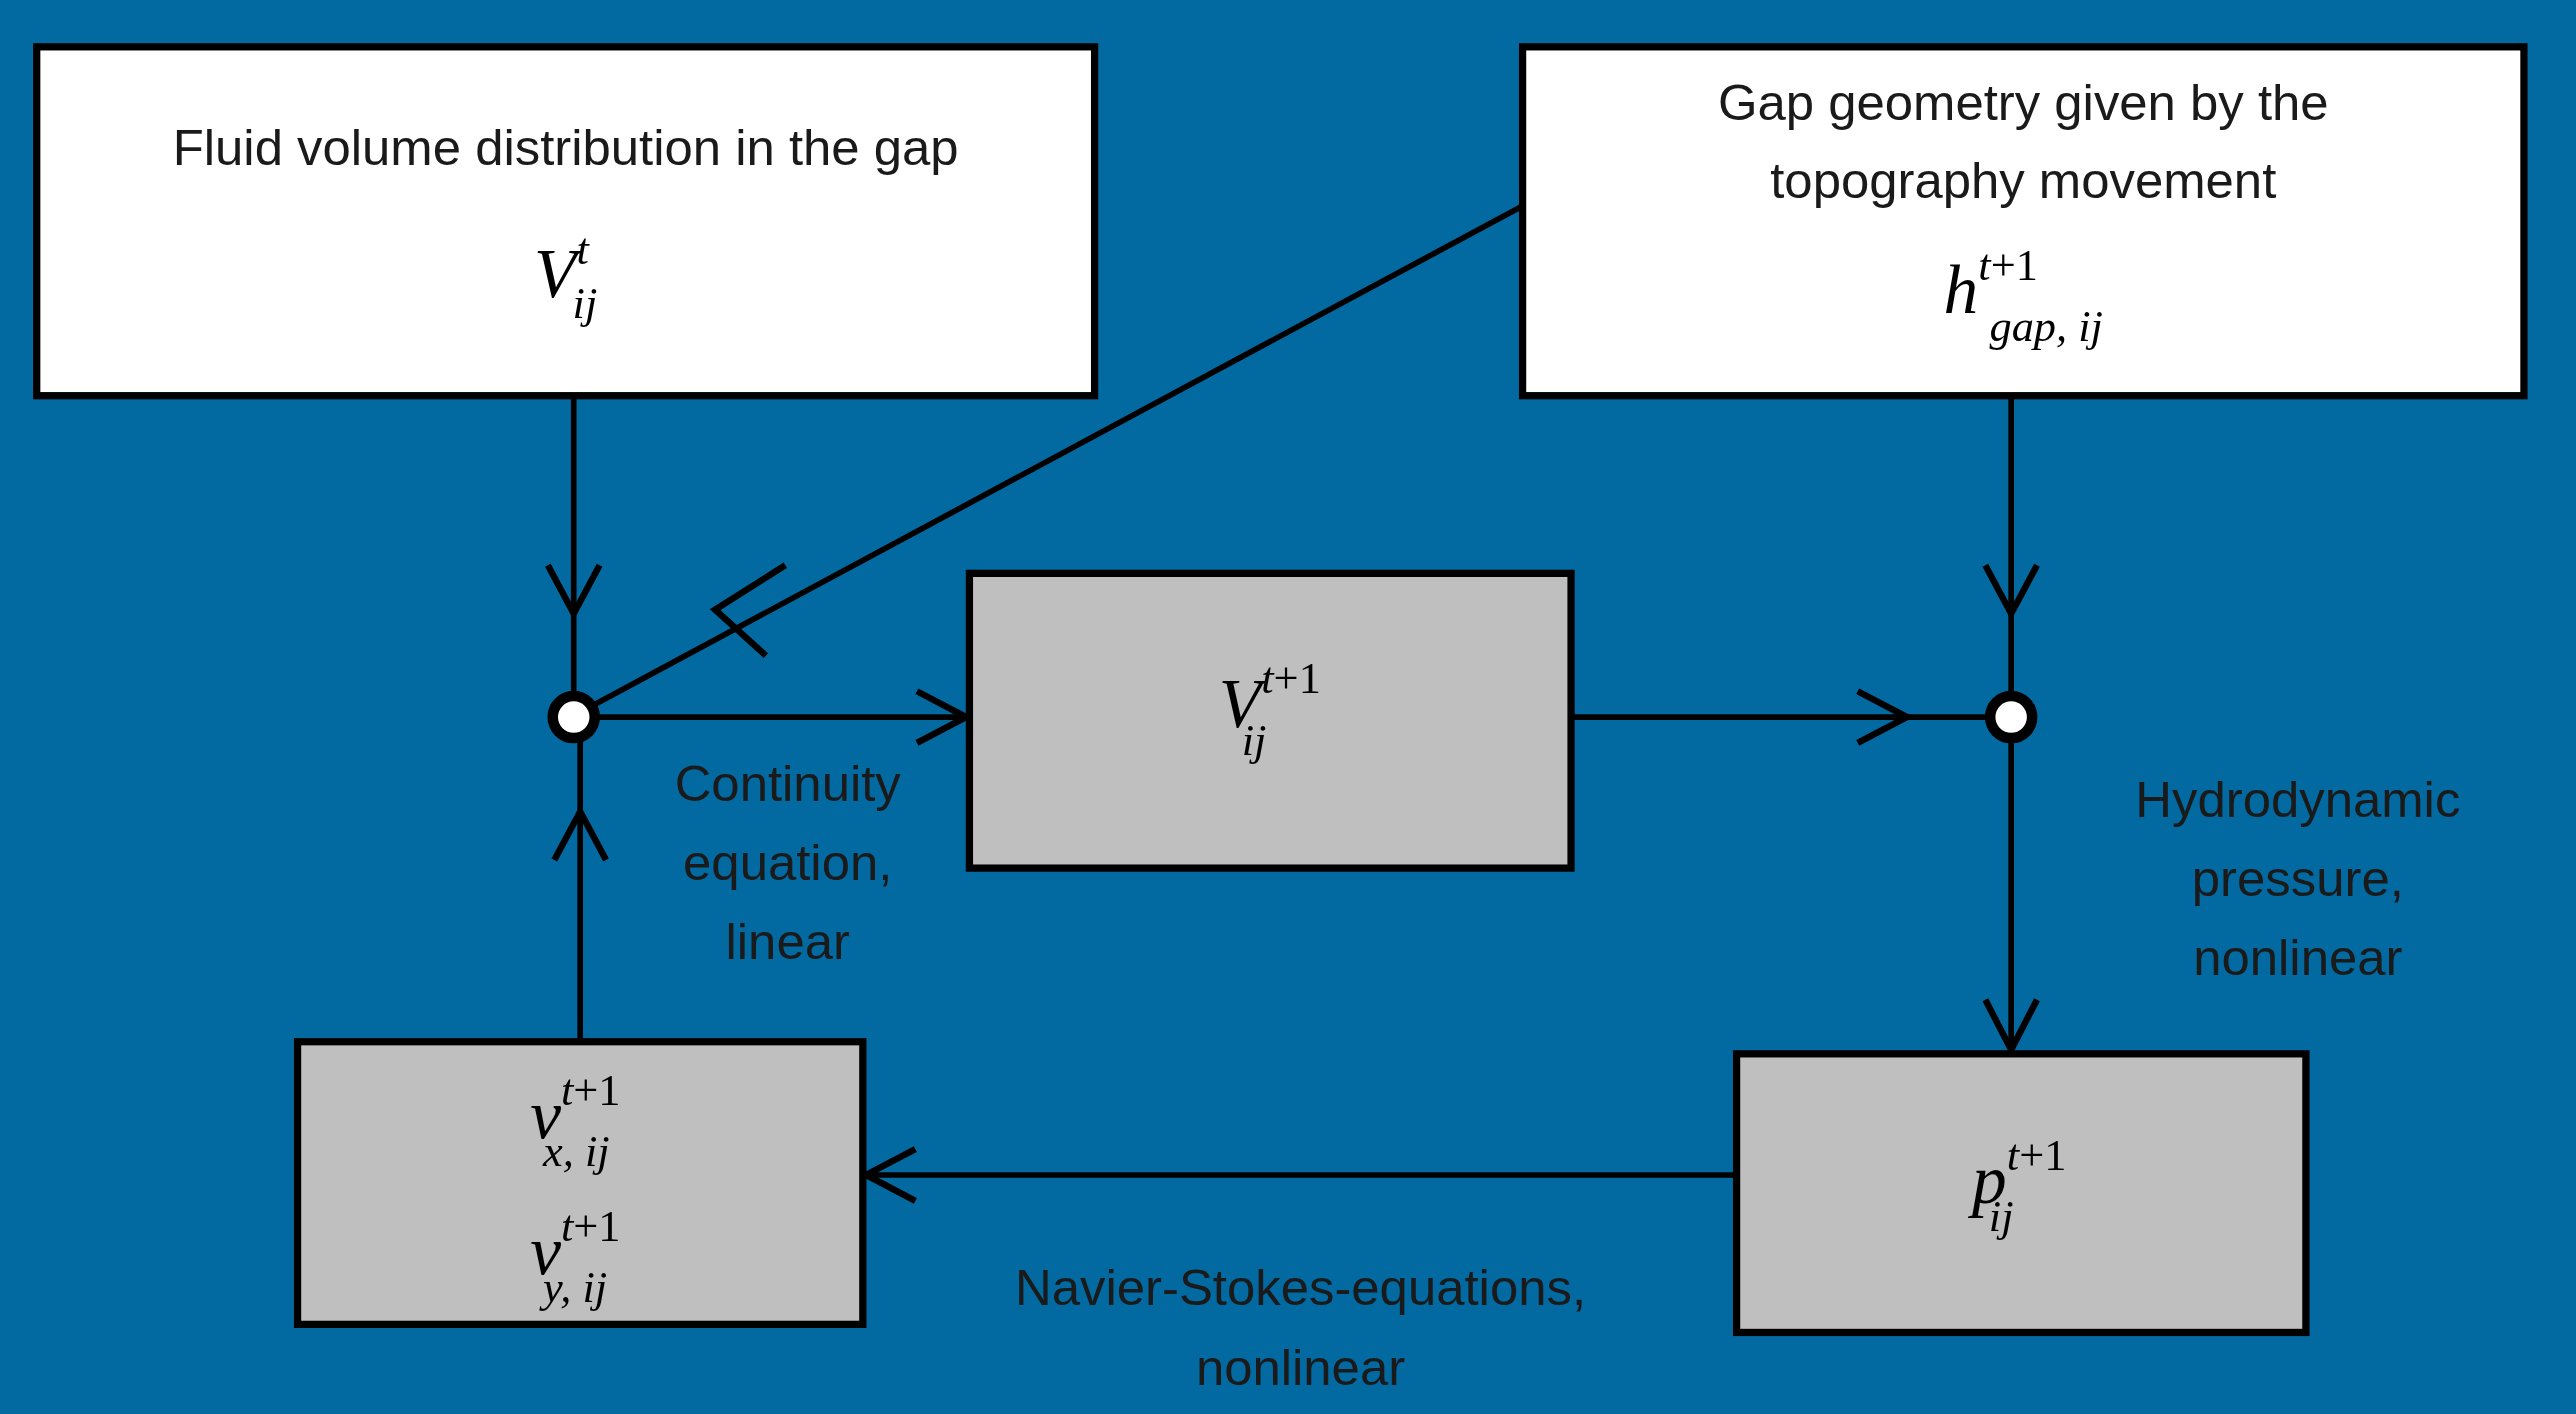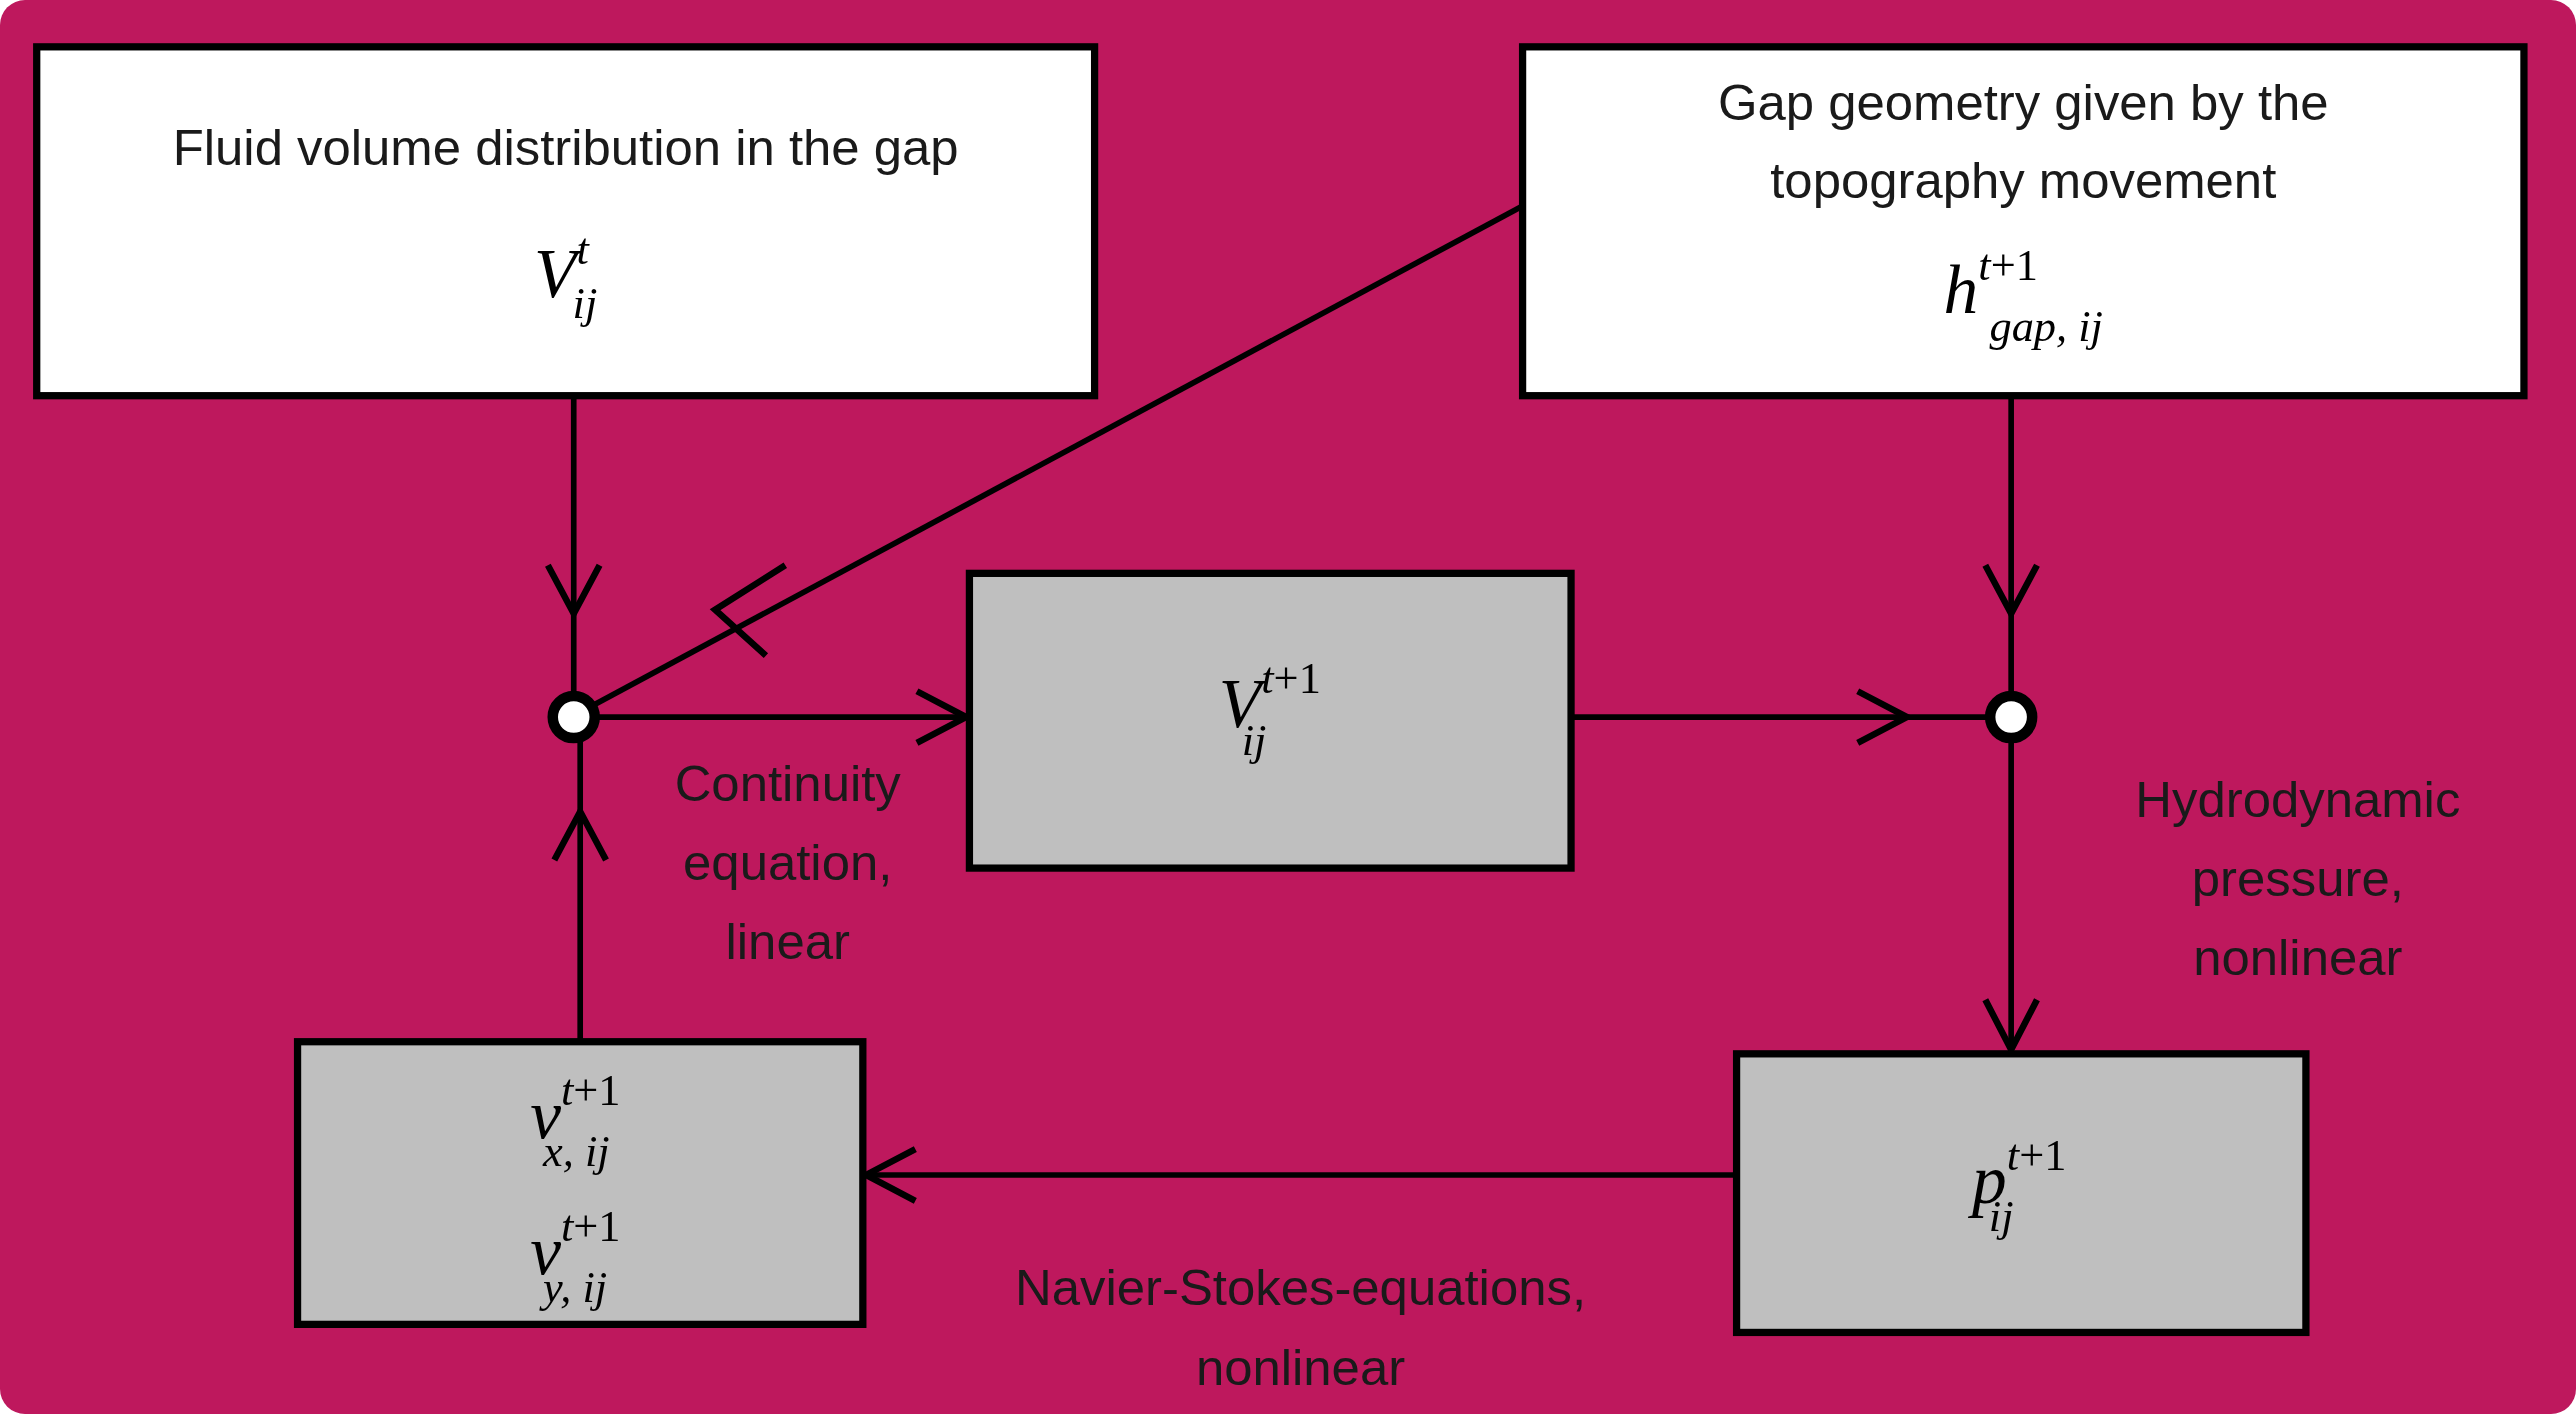--- a/index.html
+++ b/index.html
@@ -11,22 +11,21 @@
   body {
     width: 2576px;
     height: 1414px;
     font-family: "Liberation Sans", sans-serif;
     overflow: hidden;
   }
   #diagram-root {
     position: relative;
     width: 2576px;
     height: 1414px;
-    background: #be185d;
-    border-radius: 25px;
+    background: #0369a1;
   }
   svg#flow-svg {
     position: absolute;
     left: 0;
     top: 0;
     width: 2576px;
     height: 1414px;
     display: block;
   }
   .box-outline {

